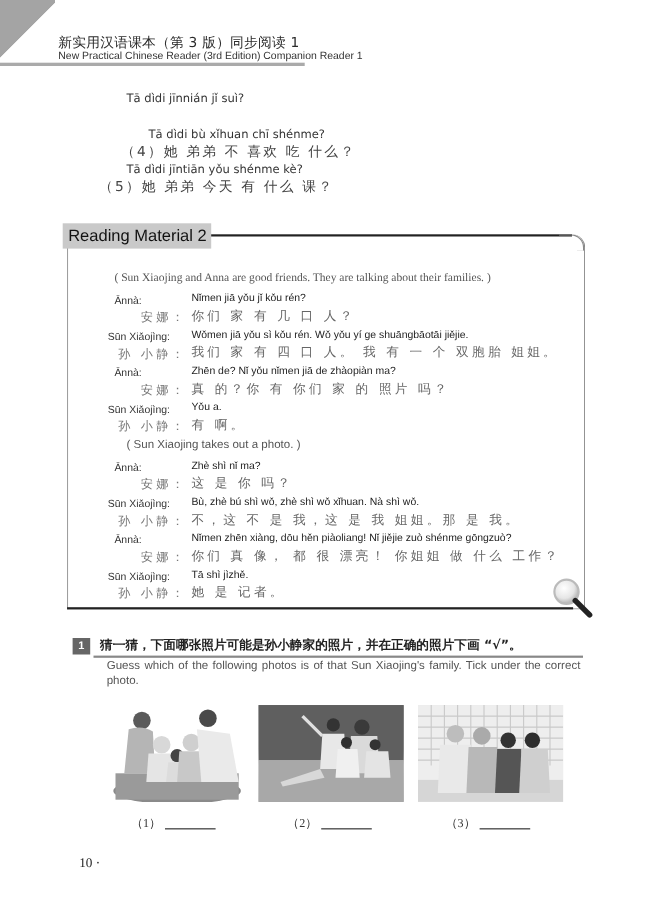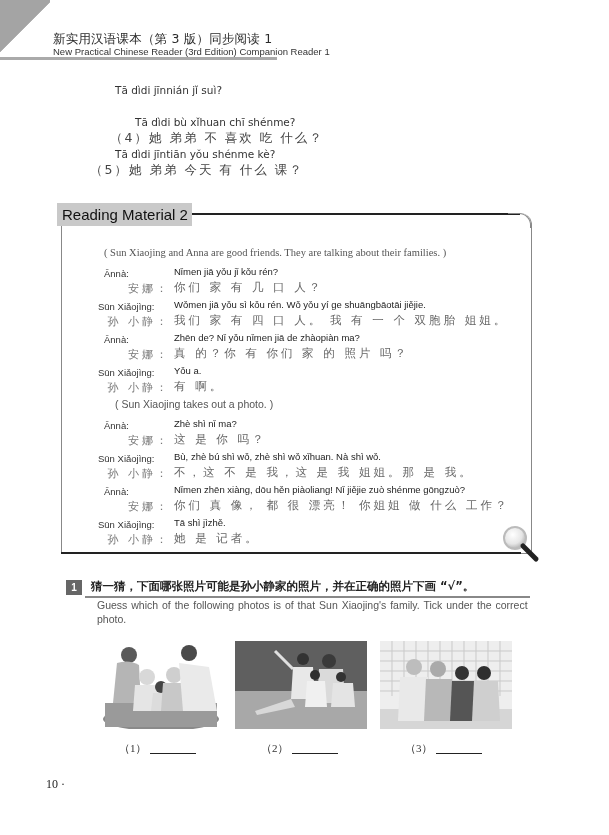--- a/index.html
+++ b/index.html
@@ -50,21 +50,21 @@
   .ex-en { position:absolute; left:97px; top:598px; width:440px; font-size:10.5px; color:#555;
            line-height:14px; word-spacing:1px; }
 
   .photo { position:absolute; top:641px; height:88px; }
   .p1 { left:99px; width:122px; background:transparent; }
   .p2 { left:235px; width:132px; background:linear-gradient(180deg,#6a6a6a 0%,#7d7d7d 45%,#b5b5b5 62%,#9a9a9a 100%); }
   .p3 { left:380px; width:132px; background:#e8e8e8; }
   .cap { position:absolute; top:741px; font-family:"Liberation Serif",serif; font-size:11px; color:#333; }
   .cap .blank { display:inline-block; width:46px; border-bottom:1.5px solid #222; margin-left:3px; vertical-align:-2px; height:10px; }
 
-  .pagenum { position:absolute; left:46px; top:777px; font-family:"Liberation Serif",serif;
+  .pagenum { position:absolute; left:72px; top:777px; font-family:"Liberation Serif",serif;
              font-size:12px; color:#222; }
 </style>
 </head>
 <body>
 
 <div class="hdr-tri2"></div>
 <div class="hdr-title">新实用汉语课本（第 3 版）同步阅读 1</div>
 <div class="hdr-sub">New Practical Chinese Reader (3rd Edition) Companion Reader 1</div>
 <div class="hdr-line"></div>
 

